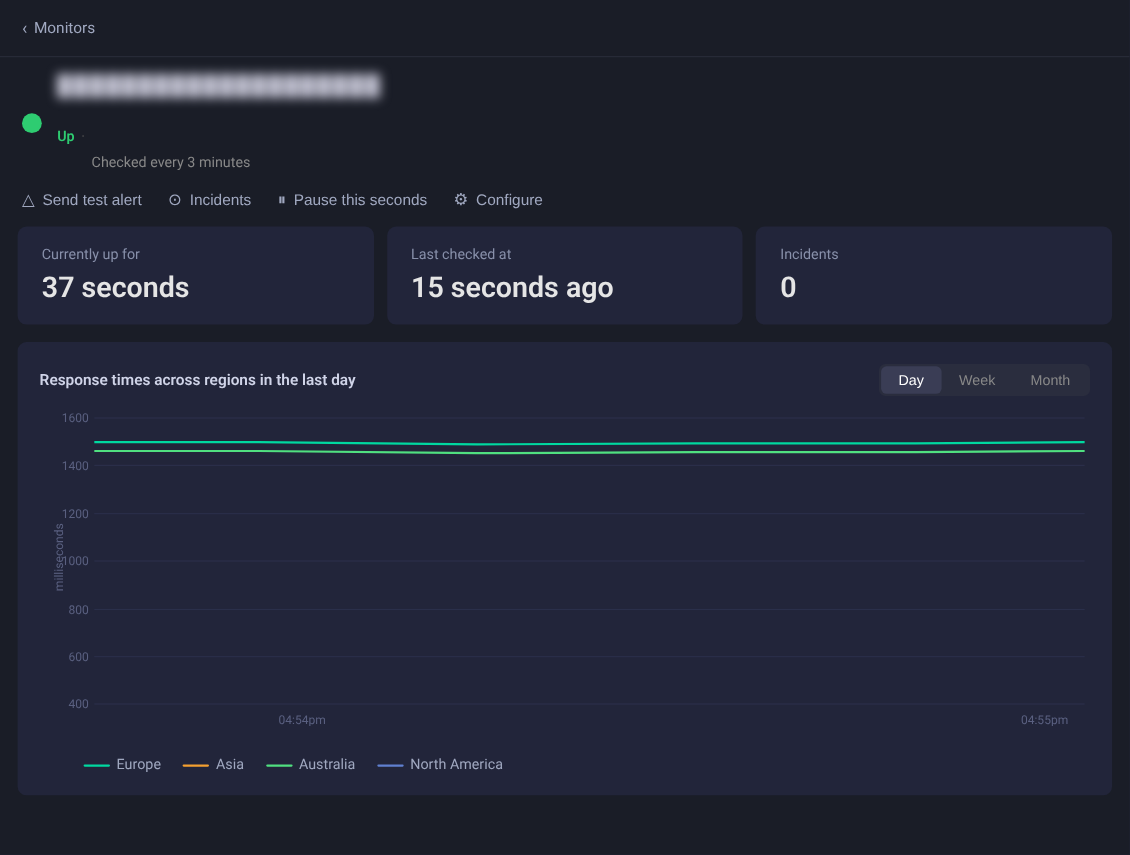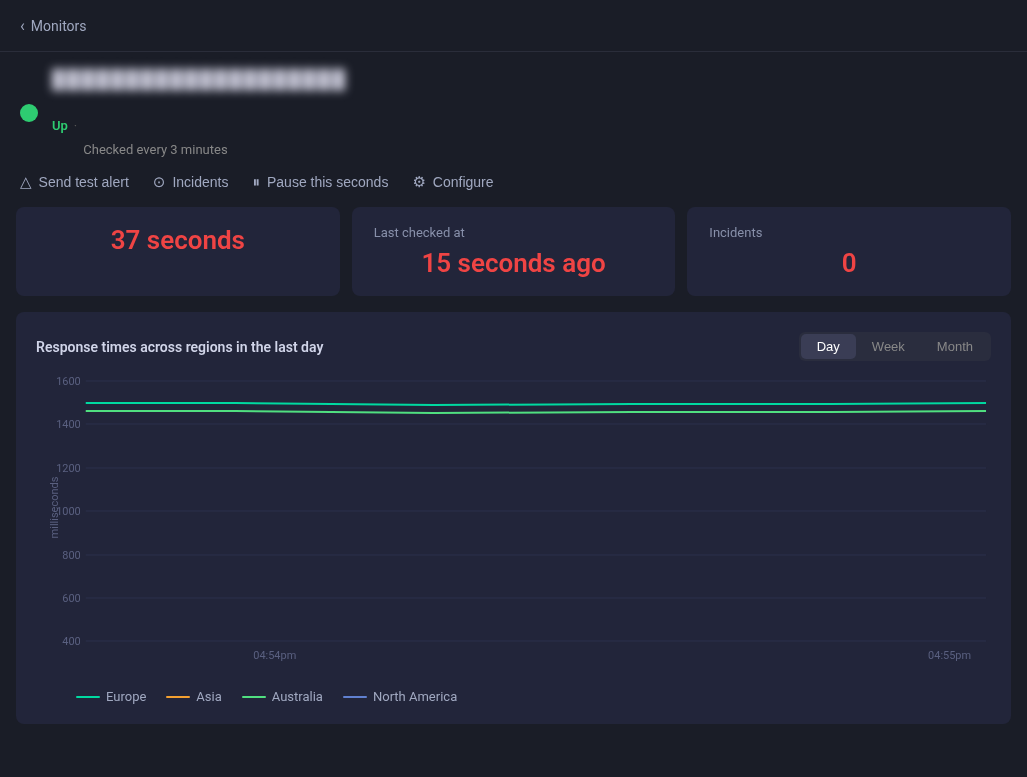--- a/index.html
+++ b/index.html
@@ -105,22 +105,21 @@
       flex: 1;
     }
     .stat-label {
       font-size: 13px;
       color: #8890aa;
       margin-bottom: 8px;
     }
     .stat-value {
       font-size: 26px;
       font-weight: 600;
-      color: #ef4444;
-      text-align: center;
+      color: #e5e5e5;
     }
 
     
     .chart-section {
       background: #22253a;
       border-radius: 8px;
       margin: 0 16px 16px;
       padding: 20px;
     }
     .chart-header {
@@ -230,20 +229,21 @@
     <span>Pause this seconds</span>
   </button>
   <button class="action-btn">
     <span class="action-icon">⚙</span>
     <span>Configure</span>
   </button>
 </div>
 
 <div class="stats-row">
   <div class="stat-card">
+    <div class="stat-label">Currently up for</div>
     <div class="stat-value">37 seconds</div>
   </div>
   <div class="stat-card">
     <div class="stat-label">Last checked at</div>
     <div class="stat-value">15 seconds ago</div>
   </div>
   <div class="stat-card">
     <div class="stat-label">Incidents</div>
     <div class="stat-value">0</div>
   </div>

